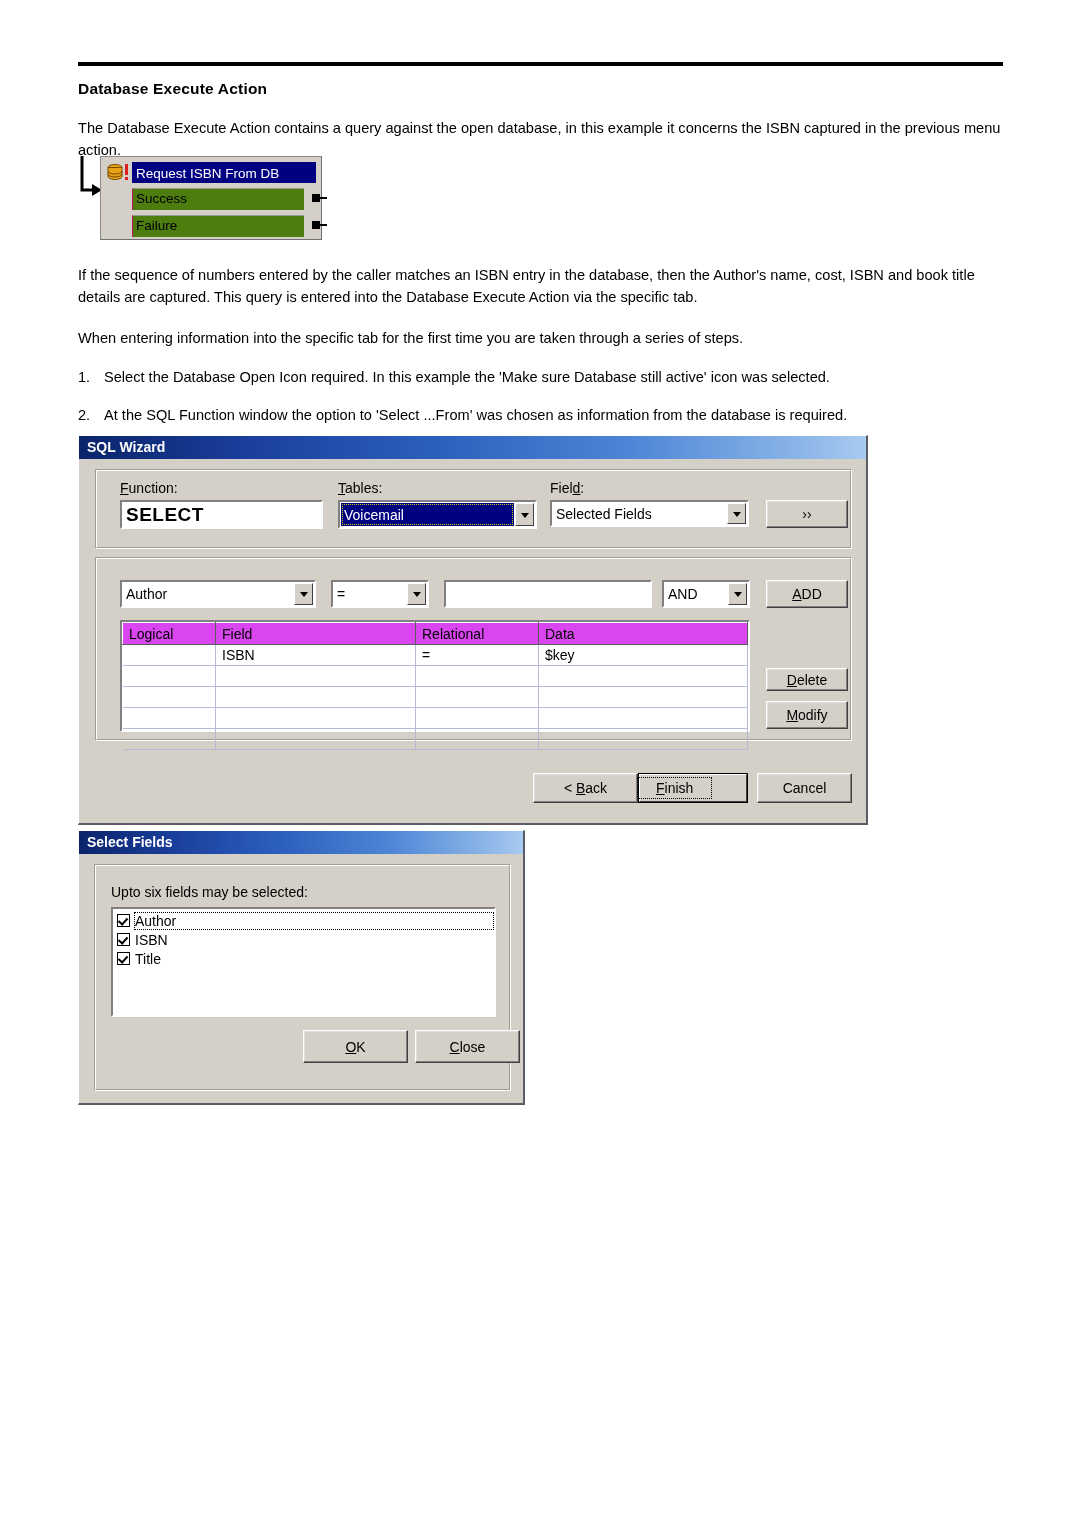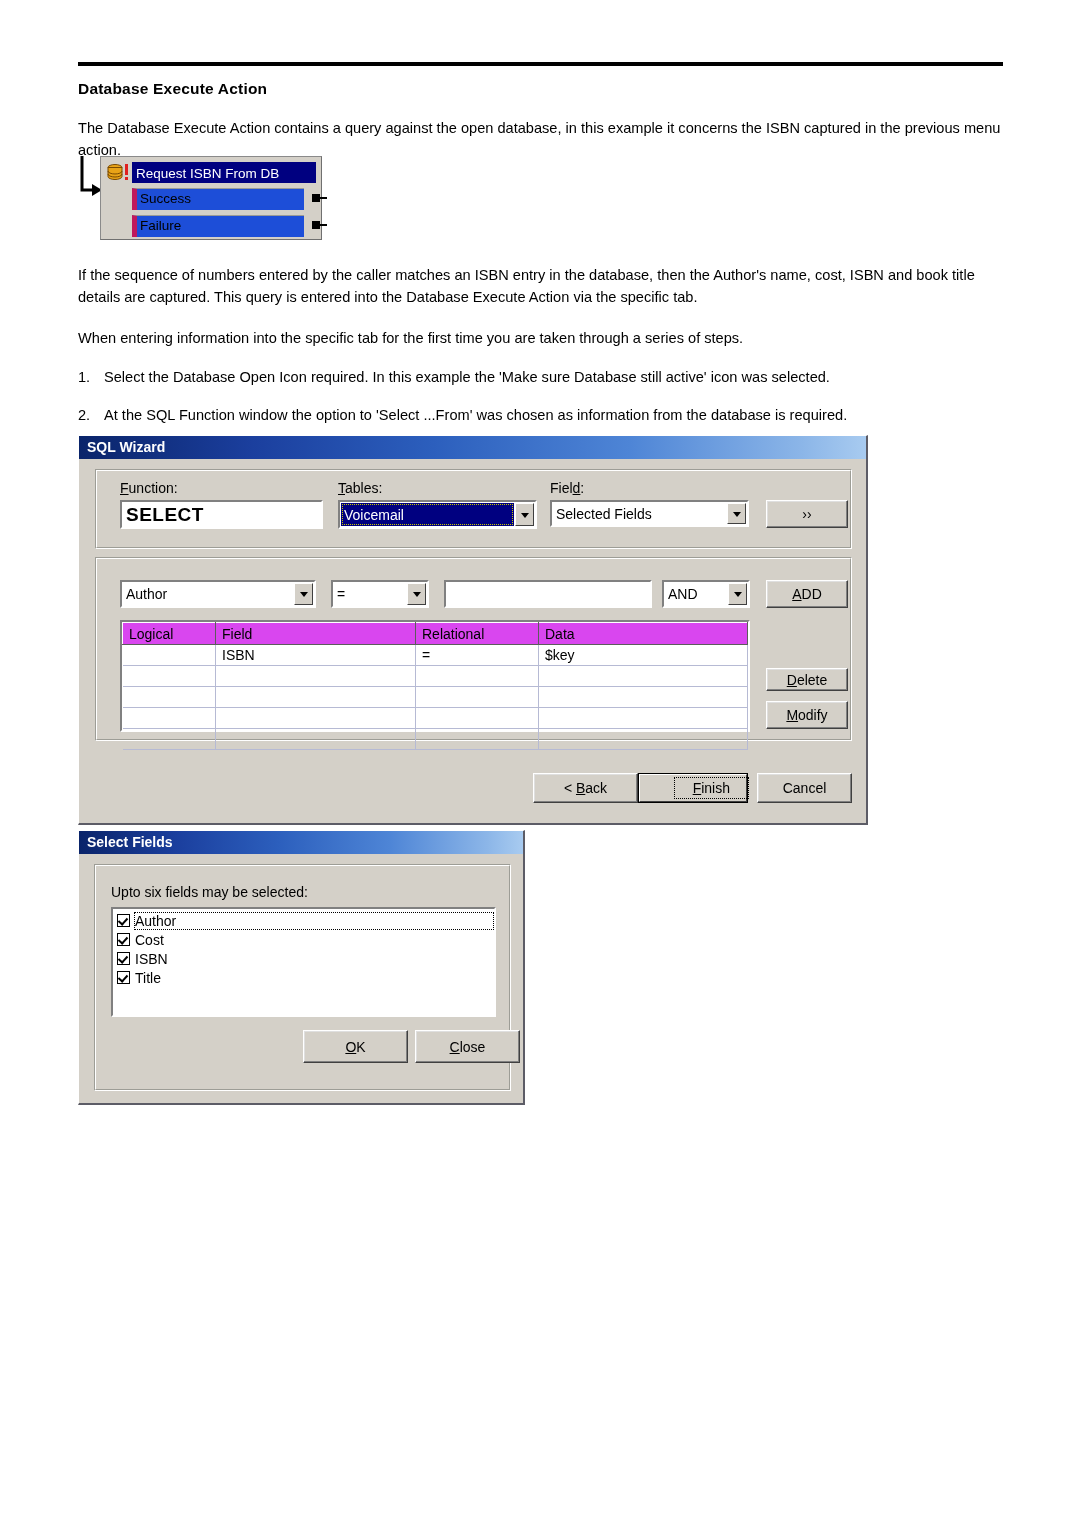--- a/index.html
+++ b/index.html
@@ -111,23 +111,23 @@
     margin-left: 27px;
     height: 22px;
     margin-top: 5px;
     position: relative;
   }
   .aw-row-label {
     position: absolute;
     left: 0; top: 0;
     width: 172px;
     height: 22px;
-    background: #1d4ed8;
+    background: #4d7c0f;
     border-top: 1px solid #9a9a96;
-    border-left: 5px solid #be185d;
+    border-left: 1px solid #be185d;
     box-sizing: border-box;
     font-size: 13.5px;
     line-height: 20px;
     padding-left: 3px;
     white-space: nowrap;
   }
   .aw-conn {
     position: absolute;
     left: 180px;
     top: 6px;
@@ -258,21 +258,21 @@
   }
   .btn u { text-decoration: underline; }
   .btn.default {
     border: 1px solid #000000;
   }
   .btn.default .btn-inner {
     width: 100%;
     height: 100%;
     display: flex;
     align-items: center;
-    justify-content: flex-end;
+    justify-content: flex-start;
     border: 1px solid;
     border-color: #ffffff #404040 #404040 #ffffff;
     box-sizing: border-box;
   }
   .btn.default .btn-inner span {
     outline: 1px dotted #000;
     outline-offset: 2px;
     padding: 0 16px;
   }
 
@@ -579,24 +579,20 @@
 
       <span class="fld-label" style="left:16px; top:19px;">Upto six fields may be selected:</span>
 
       <div class="listbox" style="left:16px; top:42px; width:385px; height:110px;">
         <div class="lb-item focused">
           <span class="cbx checked"></span>
           <span class="lb-text">Author</span>
         </div>
         <div class="lb-item">
           <span class="cbx checked"></span>
-          <span class="lb-text">Cost</span>
-        </div>
-        <div class="lb-item">
-          <span class="cbx checked"></span>
           <span class="lb-text">ISBN</span>
         </div>
         <div class="lb-item">
           <span class="cbx checked"></span>
           <span class="lb-text">Title</span>
         </div>
       </div>
 
       <div class="btn" style="left:208px; top:165px; width:105px; height:33px;">
         <span><u>O</u>K</span>

